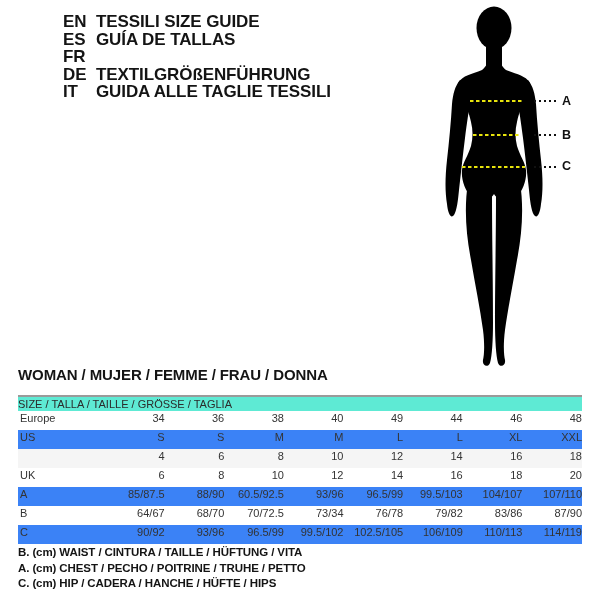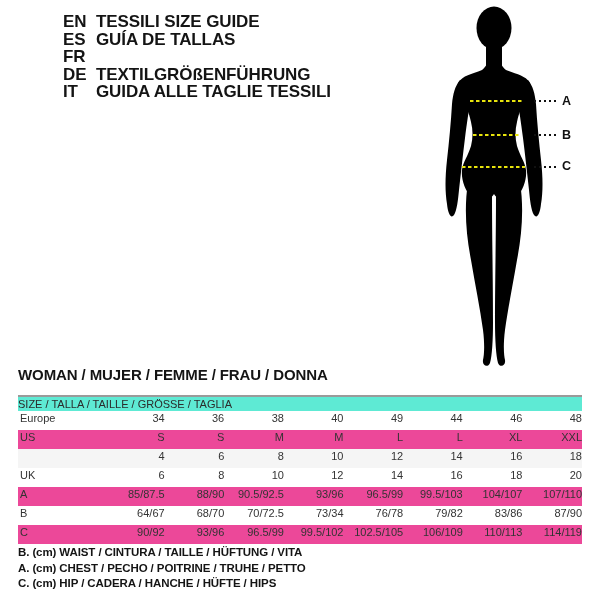--- a/index.html
+++ b/index.html
@@ -22,21 +22,21 @@
   
   .section-title{position:absolute;left:18px;top:366px;font-size:15px;font-weight:bold;
     letter-spacing:-0.1px;color:#141414;}
   
   .size-table{position:absolute;left:18px;top:395px;width:564px;font-size:11px;color:#333;}
   .st-header{background:#5eead4;border-top:2px solid #9a9a9a;height:14px;line-height:14px;
     color:#2b2b2b;}
   .st-row{display:flex;height:19px;line-height:15.5px;}
   .st-label{width:85px;flex:0 0 85px;padding-left:2px;}
   .st-cell{flex:1;text-align:right;}
-  .shade{background:#ec4899;}
+  .shade{background:#3b82f6;}
   .shade-light{background:#f5f5f5;}
   
   .legend{position:absolute;left:18px;top:545px;}
   .legend-row{font-size:11.5px;font-weight:bold;line-height:15.5px;letter-spacing:-0.1px;color:#141414;white-space:nowrap;}
 </style>
 </head>
 <body>
 
 <div class="lang">
   <div class="lang-row">
@@ -137,21 +137,21 @@
     <div class="st-cell">14</div>
     <div class="st-cell">16</div>
     <div class="st-cell">18</div>
     <div class="st-cell">20</div>
   </div>
 
   <div class="st-row shade">
     <div class="st-label">A</div>
     <div class="st-cell">85/87.5</div>
     <div class="st-cell">88/90</div>
-    <div class="st-cell">90.5/92.5</div>
+    <div class="st-cell">60.5/92.5</div>
     <div class="st-cell">93/96</div>
     <div class="st-cell">96.5/99</div>
     <div class="st-cell">99.5/103</div>
     <div class="st-cell">104/107</div>
     <div class="st-cell">107/110</div>
   </div>
 
   <div class="st-row">
     <div class="st-label">B</div>
     <div class="st-cell">64/67</div>

